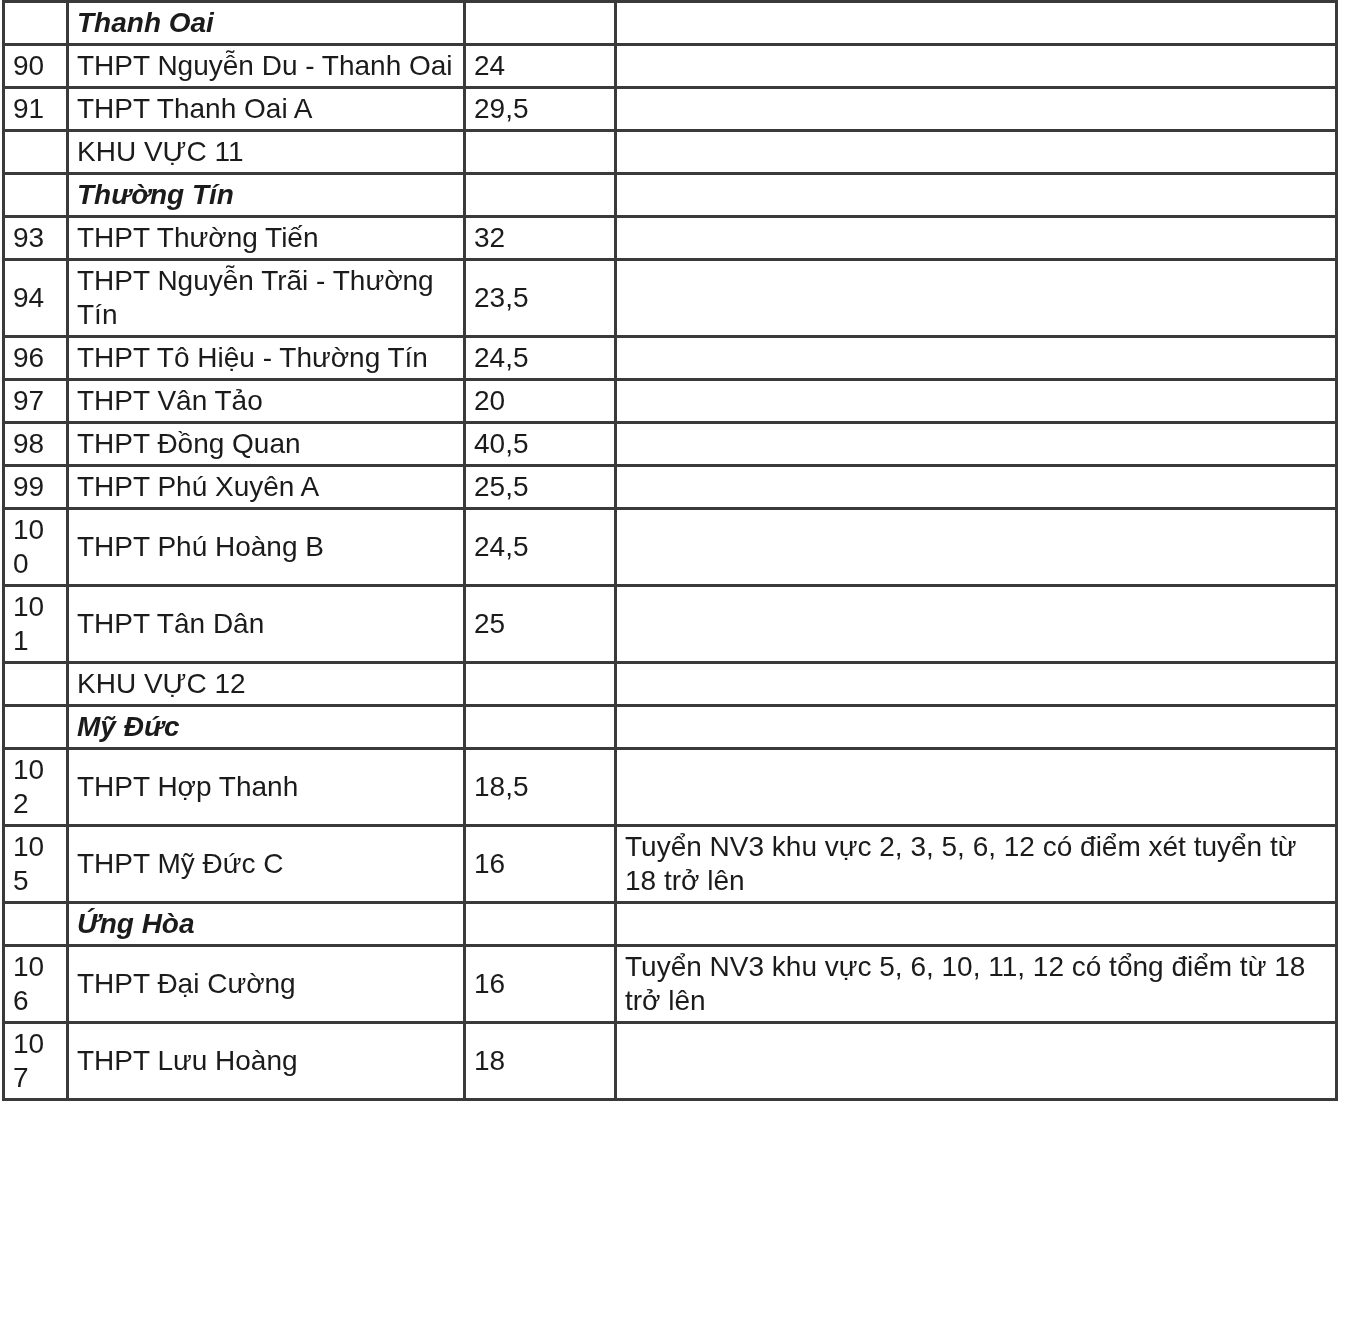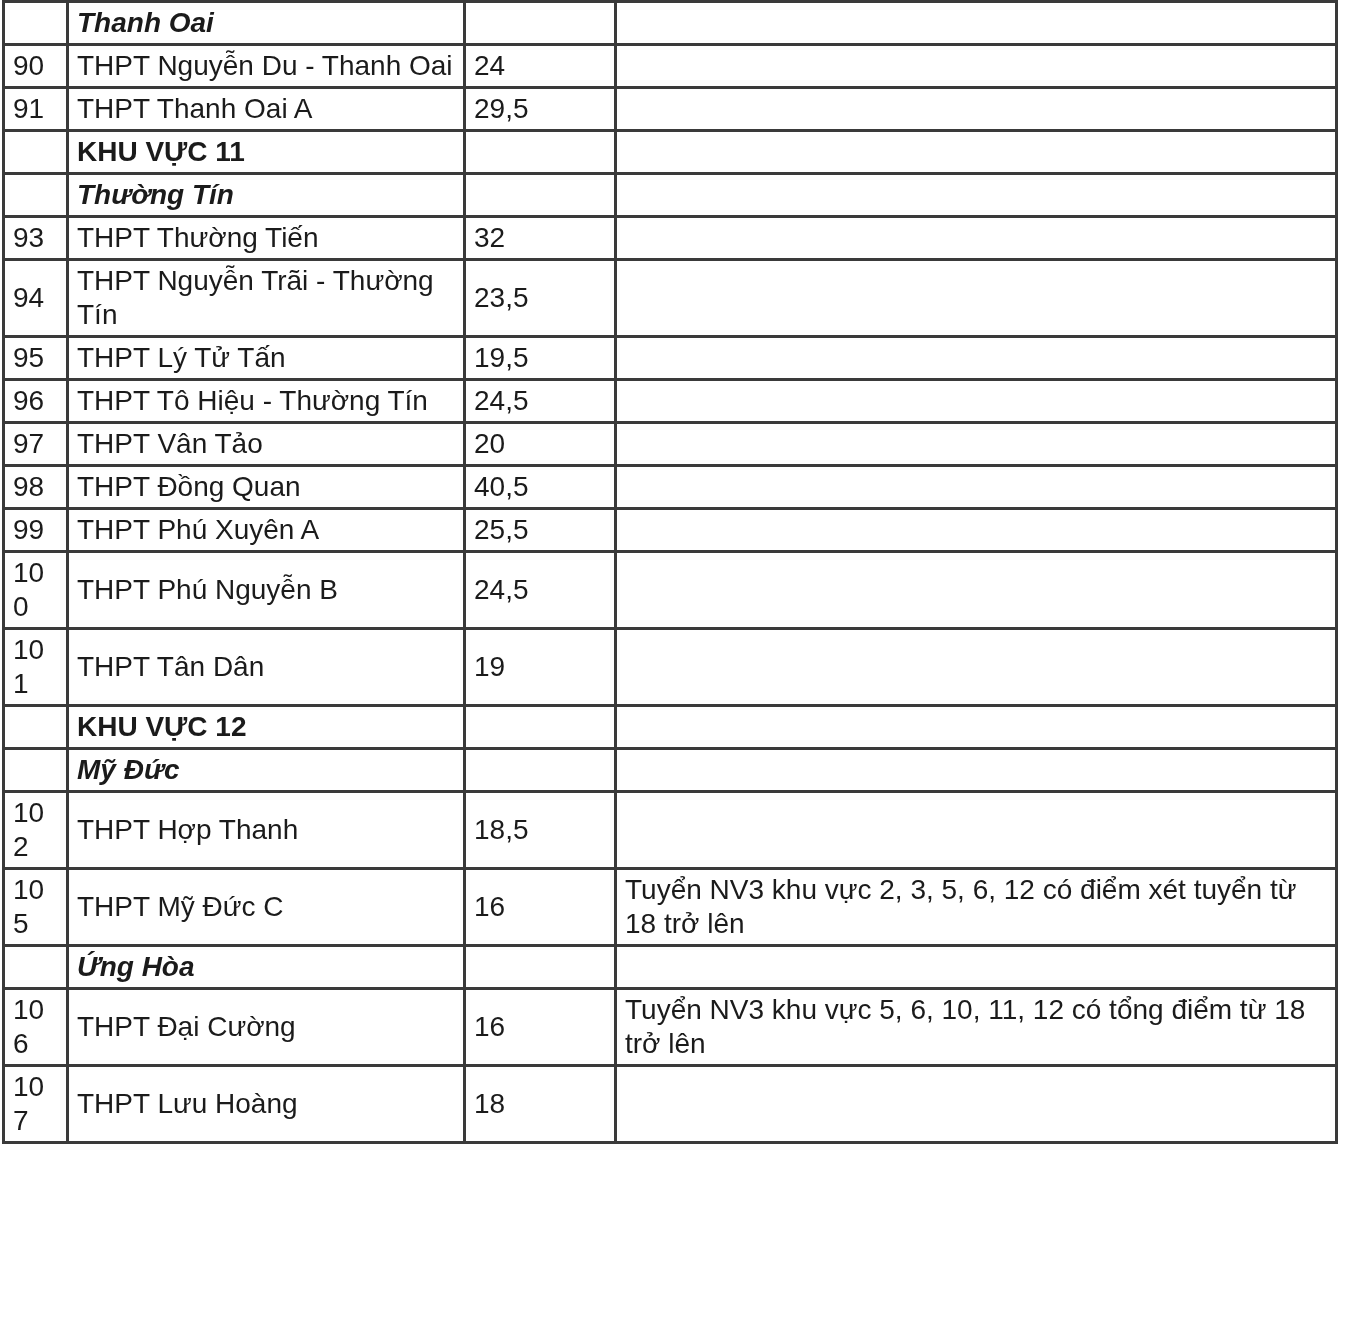--- a/index.html
+++ b/index.html
@@ -39,21 +39,21 @@
   col.c-num   { width: 64px; }
   col.c-name  { width: 397px; }
   col.c-score { width: 151px; }
   col.c-note  { width: 721px; }
 
   tr.district td.name-cell {
     font-weight: bold;
     font-style: italic;
   }
   tr.region td.name-cell {
-    font-weight: bold;
+    font-weight: normal;
   }
 </style>
 </head>
 <body>
 
 <div class="page">
   <table class="score-table">
     <colgroup>
       <col class="c-num">
       <col class="c-name">
@@ -97,26 +97,20 @@
     <td class="score-cell">32</td>
     <td class="note-cell"></td>
   </tr>
         <tr class="school">
     <td class="num-cell">94</td>
     <td class="name-cell">THPT Nguyễn Trãi - Thường Tín</td>
     <td class="score-cell">23,5</td>
     <td class="note-cell"></td>
   </tr>
         <tr class="school">
-    <td class="num-cell">95</td>
-    <td class="name-cell">THPT Lý Tử Tấn</td>
-    <td class="score-cell">19,5</td>
-    <td class="note-cell"></td>
-  </tr>
-        <tr class="school">
     <td class="num-cell">96</td>
     <td class="name-cell">THPT Tô Hiệu - Thường Tín</td>
     <td class="score-cell">24,5</td>
     <td class="note-cell"></td>
   </tr>
         <tr class="school">
     <td class="num-cell">97</td>
     <td class="name-cell">THPT Vân Tảo</td>
     <td class="score-cell">20</td>
     <td class="note-cell"></td>
@@ -128,28 +122,28 @@
     <td class="note-cell"></td>
   </tr>
         <tr class="school">
     <td class="num-cell">99</td>
     <td class="name-cell">THPT Phú Xuyên A</td>
     <td class="score-cell">25,5</td>
     <td class="note-cell"></td>
   </tr>
         <tr class="school">
     <td class="num-cell">100</td>
-    <td class="name-cell">THPT Phú Nguyễn B</td>
+    <td class="name-cell">THPT Phú Hoàng B</td>
     <td class="score-cell">24,5</td>
     <td class="note-cell"></td>
   </tr>
         <tr class="school">
     <td class="num-cell">101</td>
     <td class="name-cell">THPT Tân Dân</td>
-    <td class="score-cell">19</td>
+    <td class="score-cell">25</td>
     <td class="note-cell"></td>
   </tr>
         <tr class="region">
     <td class="num-cell"></td>
     <td class="name-cell">KHU VỰC 12</td>
     <td class="score-cell"></td>
     <td class="note-cell"></td>
   </tr>
         <tr class="district">
     <td class="num-cell"></td>

